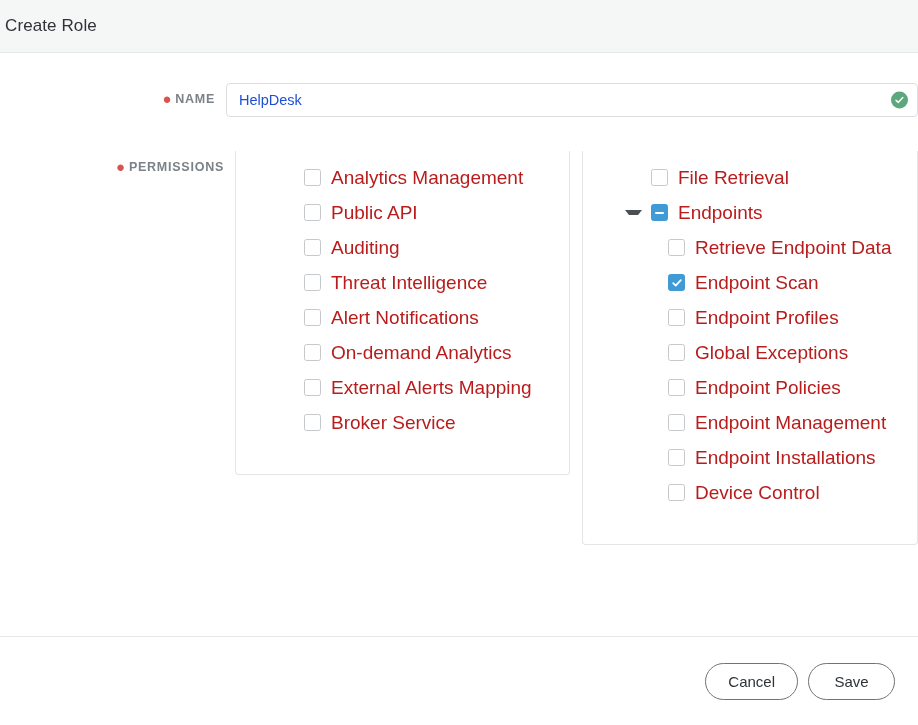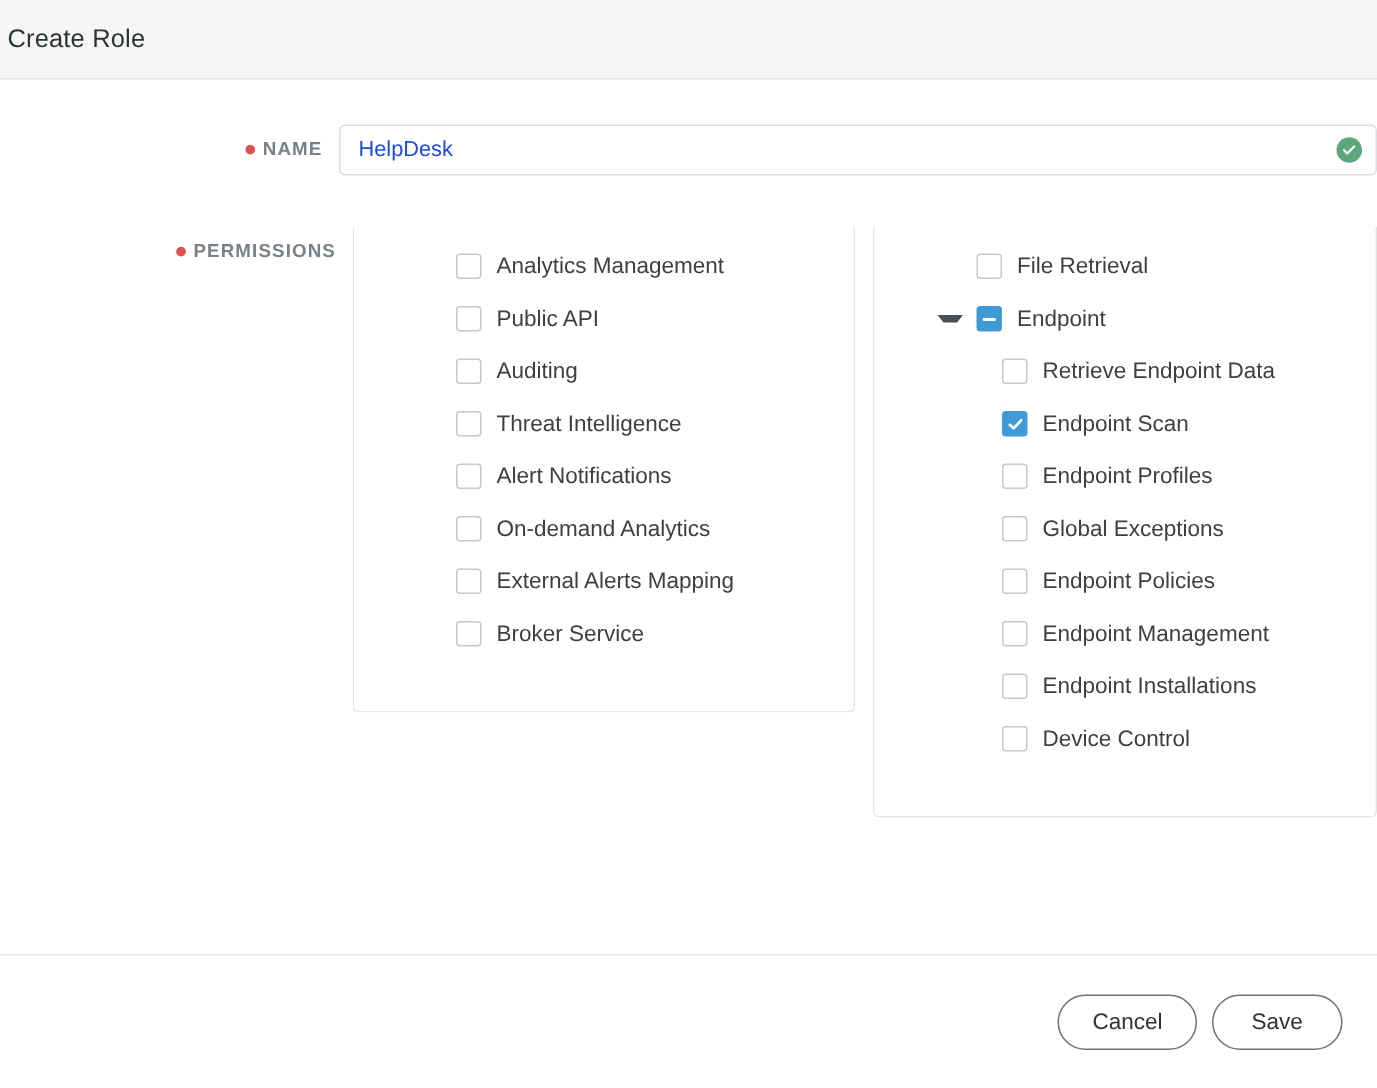--- a/index.html
+++ b/index.html
@@ -194,22 +194,22 @@
     width: 0;
     height: 0;
     border-left: 4.5px solid transparent;
     border-right: 4.5px solid transparent;
     border-top: 5px solid #4a4f54;
     margin-right: 9px;
     min-width: 9px;
   }
 
   .perm-text {
-    font-size: 15px;
-    color: #404040;
+    font-size: 19px;
+    color: #b91c1c;
     white-space: nowrap;
   }
 
   
   .dialog-footer {
     position: absolute;
     left: 0;
     right: 0;
     bottom: 0;
     height: 89px;
@@ -301,21 +301,21 @@
       <div class="perm-panel right" id="perm-right">
           <div class="perm-item">
             <span class="cbox"></span>
             <span class="perm-text">File Retrieval</span>
           </div>
           <div class="perm-item group">
             <span class="caret"></span>
             <span class="cbox indeterminate">
               <span class="dash"></span>
             </span>
-            <span class="perm-text">Endpoint</span>
+            <span class="perm-text">Endpoints</span>
           </div>
           <div class="perm-item child">
             <span class="cbox"></span>
             <span class="perm-text">Retrieve Endpoint Data</span>
           </div>
           <div class="perm-item child">
             <span class="cbox checked">
               <svg width="12" height="12" viewBox="0 0 12 12">
                 <path d="M2.2 6.1 L4.7 8.6 L9.8 3.2" stroke="#ffffff" stroke-width="1.8" fill="none" stroke-linecap="round" stroke-linejoin="round"></path>
               </svg>

